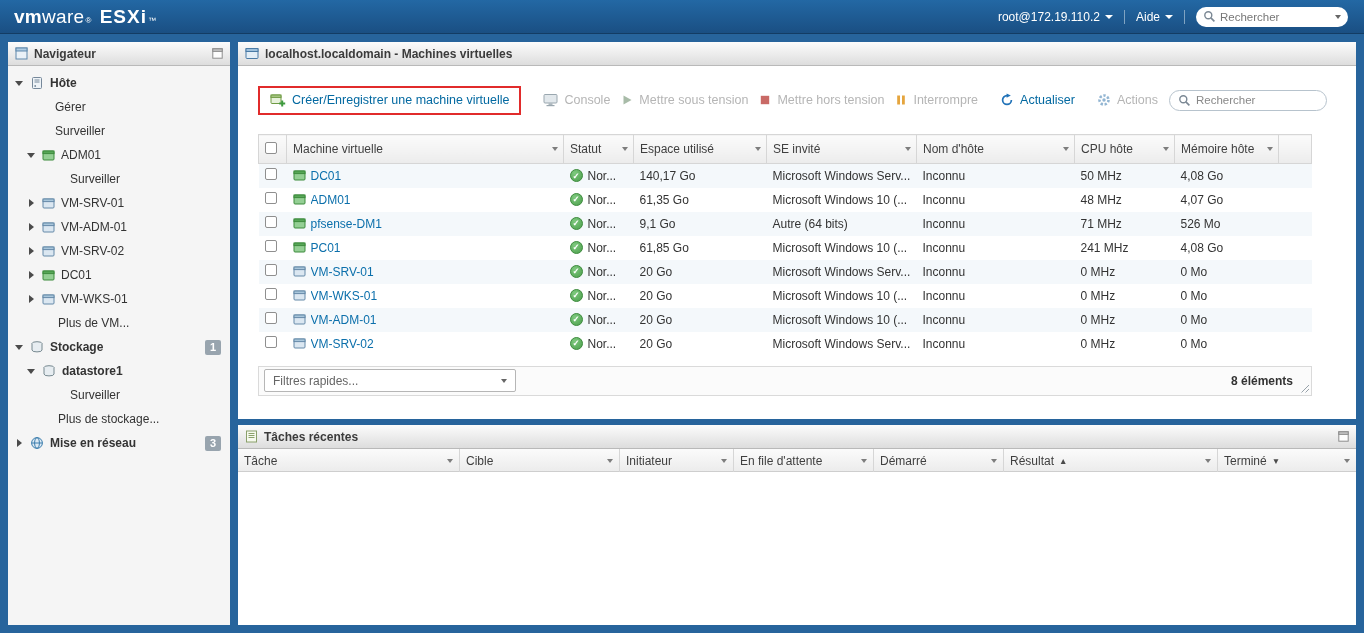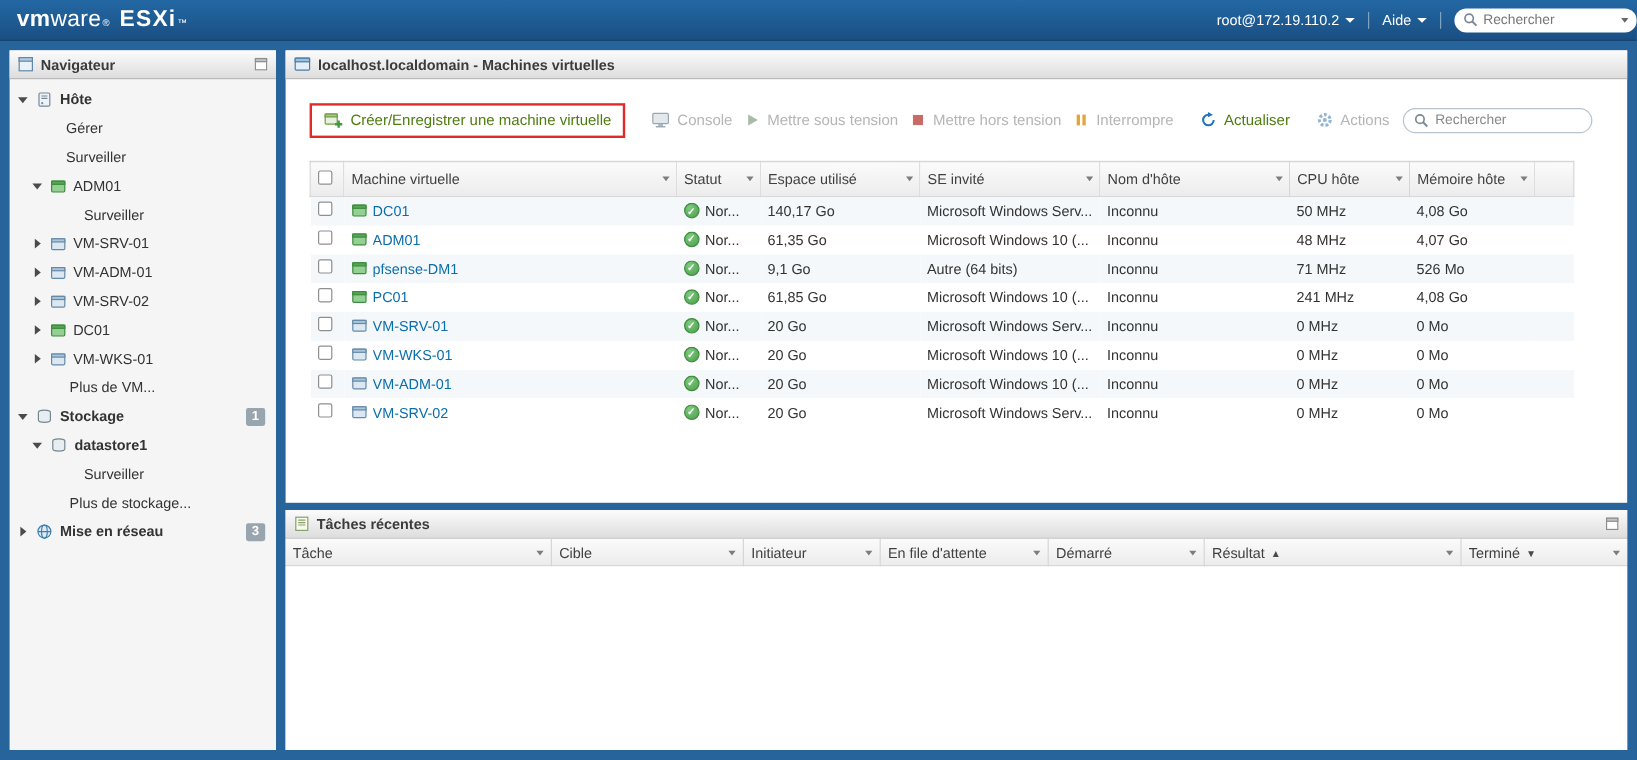--- a/index.html
+++ b/index.html
@@ -3,21 +3,21 @@
 <meta charset="utf-8">
 <style>
   * { margin:0; padding:0; box-sizing:border-box; }
   html,body { width:1364px; height:633px; }
   body {
     font-family:"Liberation Sans", sans-serif;
     font-size:12px; color:#333;
     background:#27649c; overflow:hidden;
   }
   
-  .topbar { height:34px; background:linear-gradient(#2368a4,#1a4f83); display:flex; align-items:center; padding:0 0 0 14px; color:#fff; border-bottom:1px solid #133c64; }
+  .topbar { height:34px; background:linear-gradient(#2368a4,#1a4f83); display:flex; align-items:center; padding:0 16px 0 14px; color:#fff; border-bottom:1px solid #133c64; }
   .brand { display:flex; align-items:baseline; font-size:19px; letter-spacing:.3px; }
   .brand .bvm { font-weight:bold; }
   .brand sup { font-size:8px; margin:0 1px; }
   .brand .besxi { margin-left:7px; font-weight:bold; letter-spacing:1px; }
   .topright { margin-left:auto; display:flex; align-items:center; gap:11px; }
   .topmenu { display:flex; align-items:center; gap:5px; font-size:12px; cursor:pointer; }
   .wcar { width:0; height:0; border-left:4px solid transparent; border-right:4px solid transparent; border-top:4px solid #fff; }
   .topsep { width:1px; height:14px; background:#7fa3c2; }
   .searchpill { width:152px; height:20px; background:#fff; border-radius:10px; display:flex; align-items:center; padding:0 7px; gap:4px; }
   .searchpill input { flex:1; min-width:0; border:none; outline:none; font-family:inherit; font-size:11.5px; color:#333; background:transparent; }
@@ -42,21 +42,21 @@
   .badge { margin-left:auto; margin-right:5px; background:#98a4ae; color:#fff; border-radius:2px; padding:1px 5px; font-size:11px; font-weight:bold; line-height:13px; }
   .badge.dark { background:#5a6b7a; }
   
   .rightcol { flex:1; display:flex; flex-direction:column; gap:6px; min-width:0; }
   .mainpanel { height:377px; flex:0 0 377px; }
   .mainbody { flex:1; padding:16px 18px 0 20px; overflow:hidden; }
   .content-inner { margin-right:26px; }
   
   .toolbar { display:flex; align-items:center; gap:11px; margin-bottom:16px; height:36px; }
   .annotation { border:2px solid #e12b2b; padding:5px 10px; display:flex; align-items:center; }
-  .tbtn { display:flex; align-items:center; gap:6px; color:#4d7c0f; font-size:12.5px; cursor:pointer; white-space:nowrap; }
+  .tbtn { display:flex; align-items:center; gap:6px; color:#0369a1; font-size:12.5px; cursor:pointer; white-space:nowrap; }
   .tbtn.disabled { color:#b5b5b5; cursor:default; }
   .tsep { width:1px; height:16px; background:#d8d8d8; }
   .tsearch { margin-left:auto; width:158px; height:21px; background:#fff; border:1px solid #b7c3cd; border-radius:11px; display:flex; align-items:center; padding:0 8px; gap:5px; }
   .tsearch input { flex:1; min-width:0; border:none; outline:none; font-family:inherit; font-size:11.5px; color:#333; }
   .tsearch input::placeholder { color:#888; }
   
   table.vmt { width:100%; border-collapse:collapse; table-layout:fixed; }
   table.vmt th { height:29px; background:linear-gradient(#fbfbfb,#ececec); border:1px solid #d6d6d6; font-weight:normal; color:#3f3f3f; text-align:left; padding:0 6px; position:relative; font-size:12px; white-space:nowrap; overflow:hidden; }
   .hch { position:absolute; right:5px; top:50%; margin-top:-2px; width:0; height:0; border-left:3.5px solid transparent; border-right:3.5px solid transparent; border-top:4px solid #7d7d7d; }
   table.vmt td { height:24px; padding:0 6px; font-size:12px; color:#333; white-space:nowrap; overflow:hidden; text-overflow:clip; }
@@ -595,20 +595,28 @@
                 <td>20 Go</td>
                 <td>Microsoft Windows Serv...</td>
                 <td>Inconnu</td>
                 <td>0 MHz</td>
                 <td>0 Mo</td>
                 <td></td>
               </tr>
             </tbody>
           </table>
 
+          <div class="tfoot">
+            <div class="combo">
+              <span>Filtres rapides...</span>
+              <span class="gcar"></span>
+            </div>
+            <span class="items-count">8 éléments</span>
+            <span class="grip"></span>
+          </div>
 
         </div>
       </div>
     </section>
 
     <section class="panel taskspanel">
       <div class="phead">
         <span class="ic">
             <svg width="13" height="13" viewBox="0 0 13 13">
               <rect x="1.5" y="1" width="10" height="11" fill="#f6f9ee" stroke="#8aa06a"></rect>

